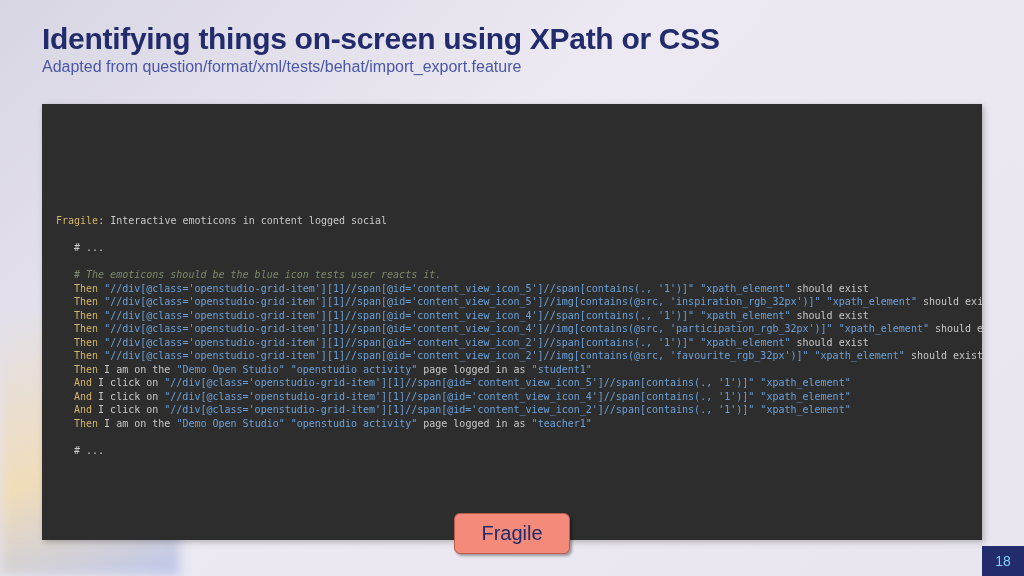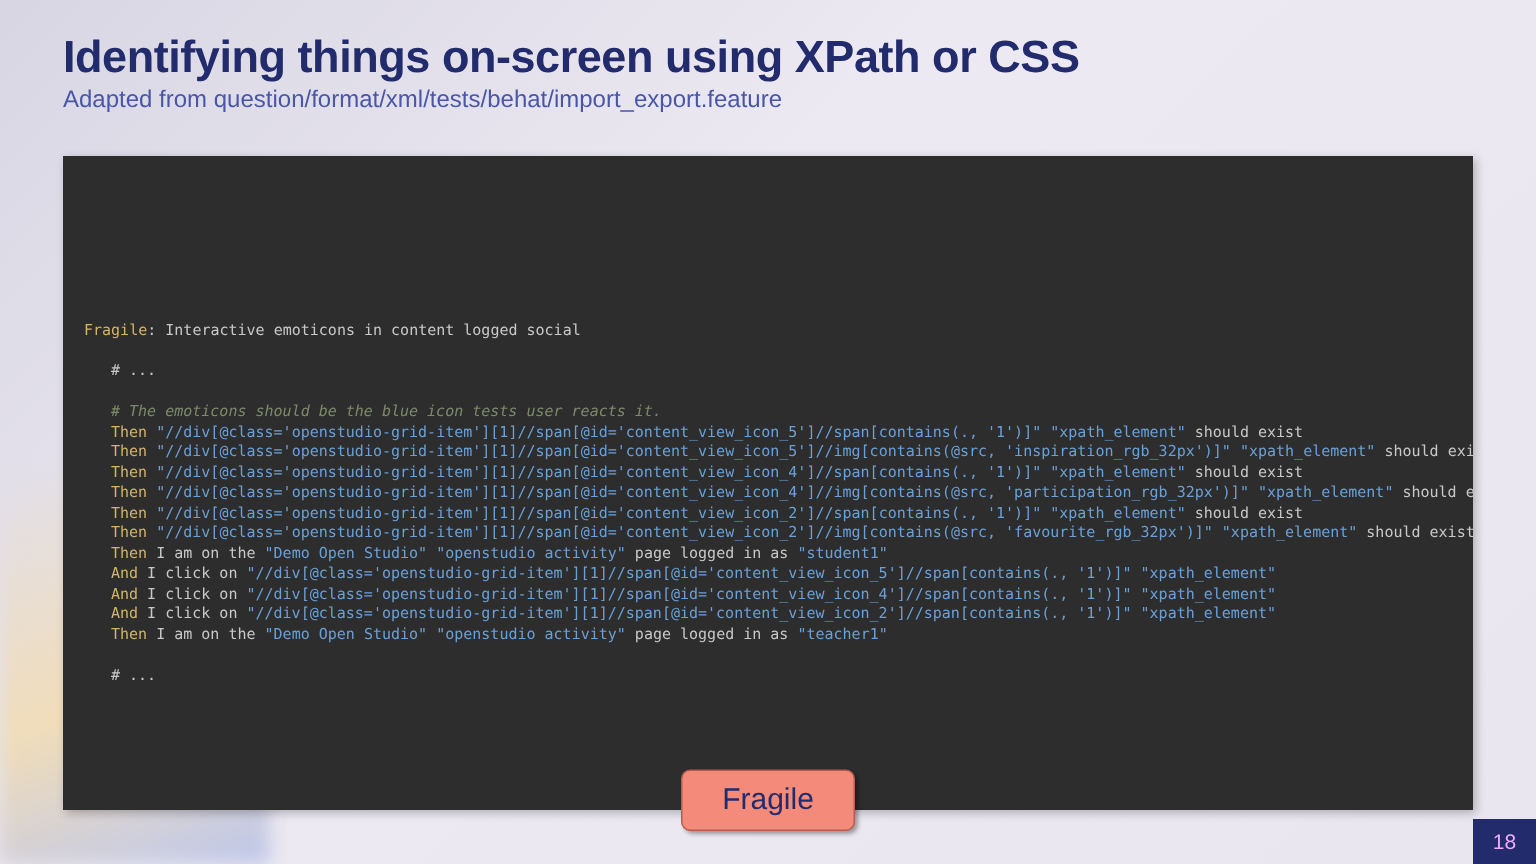--- a/index.html
+++ b/index.html
@@ -41,21 +41,21 @@
     position: absolute; left: 0; right: 0; bottom: 22px; width: 940px; margin-left: 42px;
     display: flex; justify-content: center; gap: 48px;
   }
   .tag-btn {
     background: #f48a7a; color: #222b6b; font-size: 20px; font-weight: 500;
     padding: 8px 26px; border: 1px solid #b85c4c; border-radius: 6px;
     box-shadow: 2px 2px 3px rgba(0,0,0,0.35);
   }
   .page-num {
     position: absolute; right: 0; bottom: 0; width: 42px; height: 30px;
-    background: #222b6b; color: #f0abfc; font-size: 14px;
+    background: #222b6b; color: #7dd3fc; font-size: 14px;
     display: flex; align-items: center; justify-content: center;
   }
 </style>
 </head>
 <body>
 
 <div class="slide">
   <div class="gradient-corner"></div>
 
   <div class="title-block">

